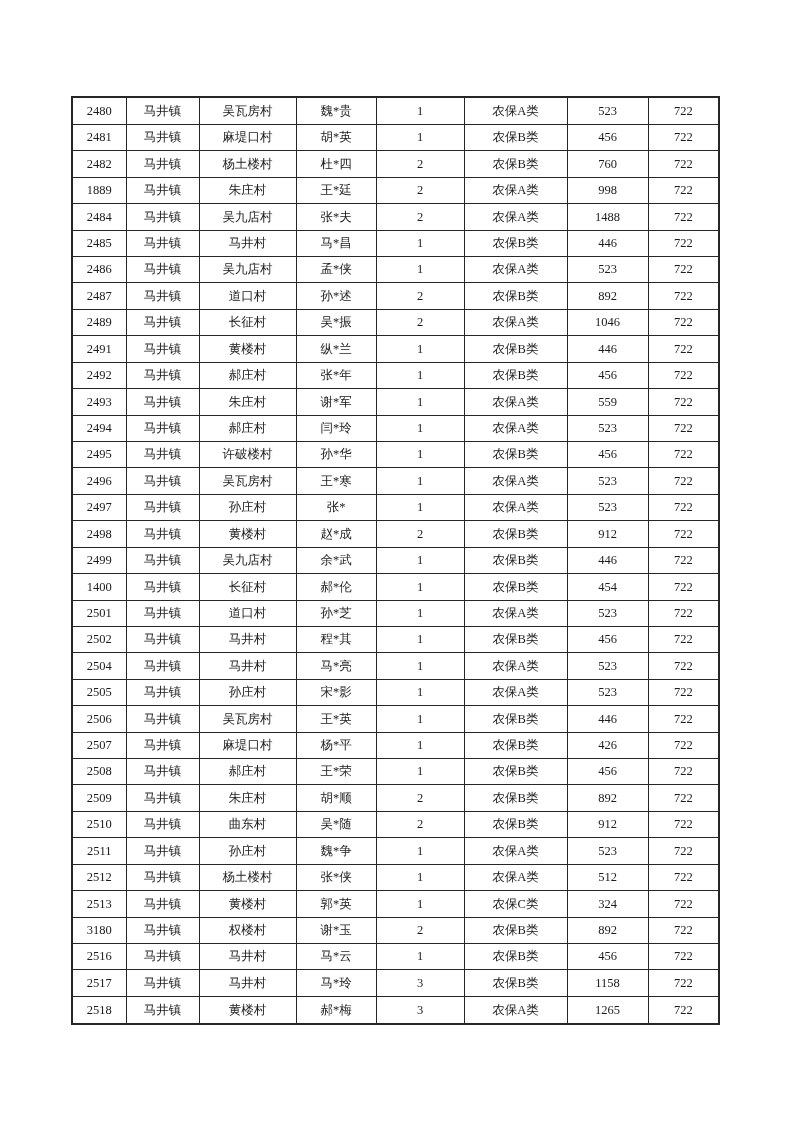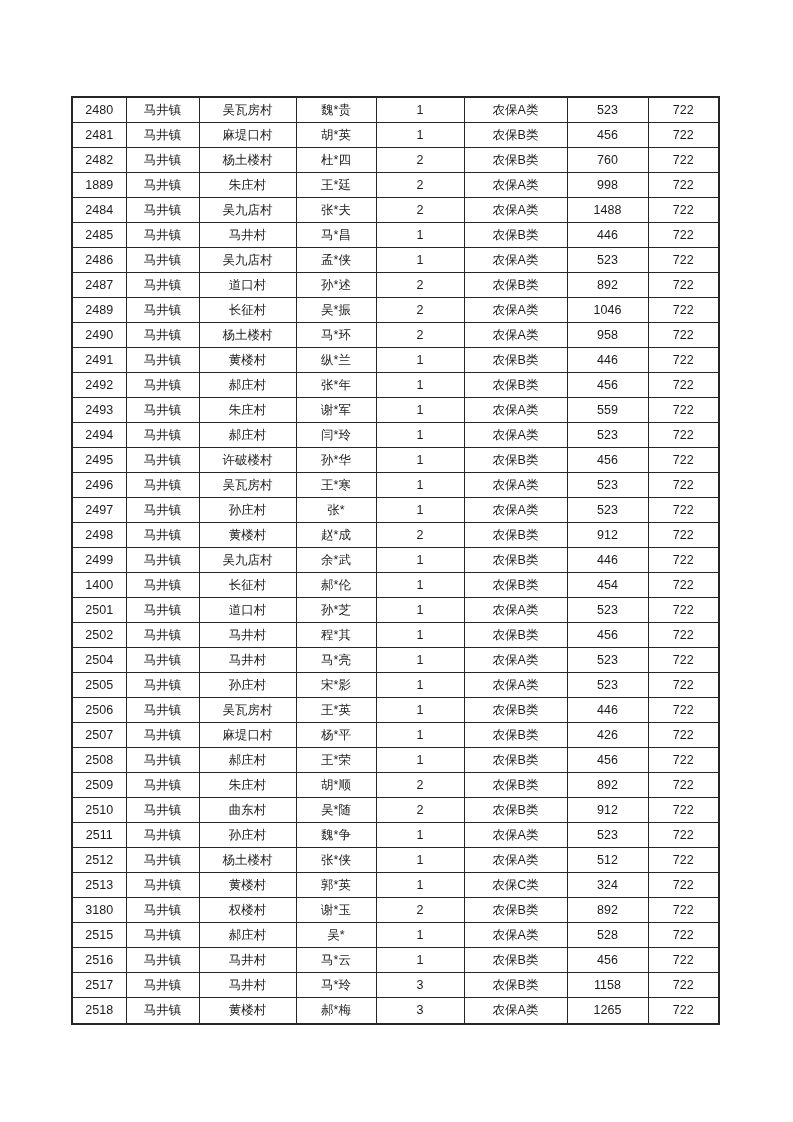--- a/index.html
+++ b/index.html
@@ -6,21 +6,21 @@
     margin: 0;
     padding: 0;
     background: #ffffff;
   }
   .page {
     position: relative;
     width: 754px;
     height: 1122px;
     background: #ffffff;
     overflow: hidden;
-    font-family: Liberation Sans, sans-serif;
+    font-family: Liberation Serif, serif;
     color: #1c1c1c;
   }
   table.record-table {
     position: absolute;
     left: 71px;
     top: 96px;
     width: 647px;
     height: 929px;
     border-collapse: collapse;
     table-layout: fixed;
@@ -145,30 +145,20 @@
           <td>2489</td>
           <td>马井镇</td>
           <td>长征村</td>
           <td>吴*振</td>
           <td>2</td>
           <td>农保A类</td>
           <td>1046</td>
           <td>722</td>
         </tr>
         <tr>
-          <td>2490</td>
-          <td>马井镇</td>
-          <td>杨土楼村</td>
-          <td>马*环</td>
-          <td>2</td>
-          <td>农保A类</td>
-          <td>958</td>
-          <td>722</td>
-        </tr>
-        <tr>
           <td>2491</td>
           <td>马井镇</td>
           <td>黄楼村</td>
           <td>纵*兰</td>
           <td>1</td>
           <td>农保B类</td>
           <td>446</td>
           <td>722</td>
         </tr>
         <tr>
@@ -382,30 +372,20 @@
           <td>722</td>
         </tr>
         <tr>
           <td>3180</td>
           <td>马井镇</td>
           <td>权楼村</td>
           <td>谢*玉</td>
           <td>2</td>
           <td>农保B类</td>
           <td>892</td>
-          <td>722</td>
-        </tr>
-        <tr>
-          <td>2515</td>
-          <td>马井镇</td>
-          <td>郝庄村</td>
-          <td>吴*</td>
-          <td>1</td>
-          <td>农保A类</td>
-          <td>528</td>
           <td>722</td>
         </tr>
         <tr>
           <td>2516</td>
           <td>马井镇</td>
           <td>马井村</td>
           <td>马*云</td>
           <td>1</td>
           <td>农保B类</td>
           <td>456</td>

